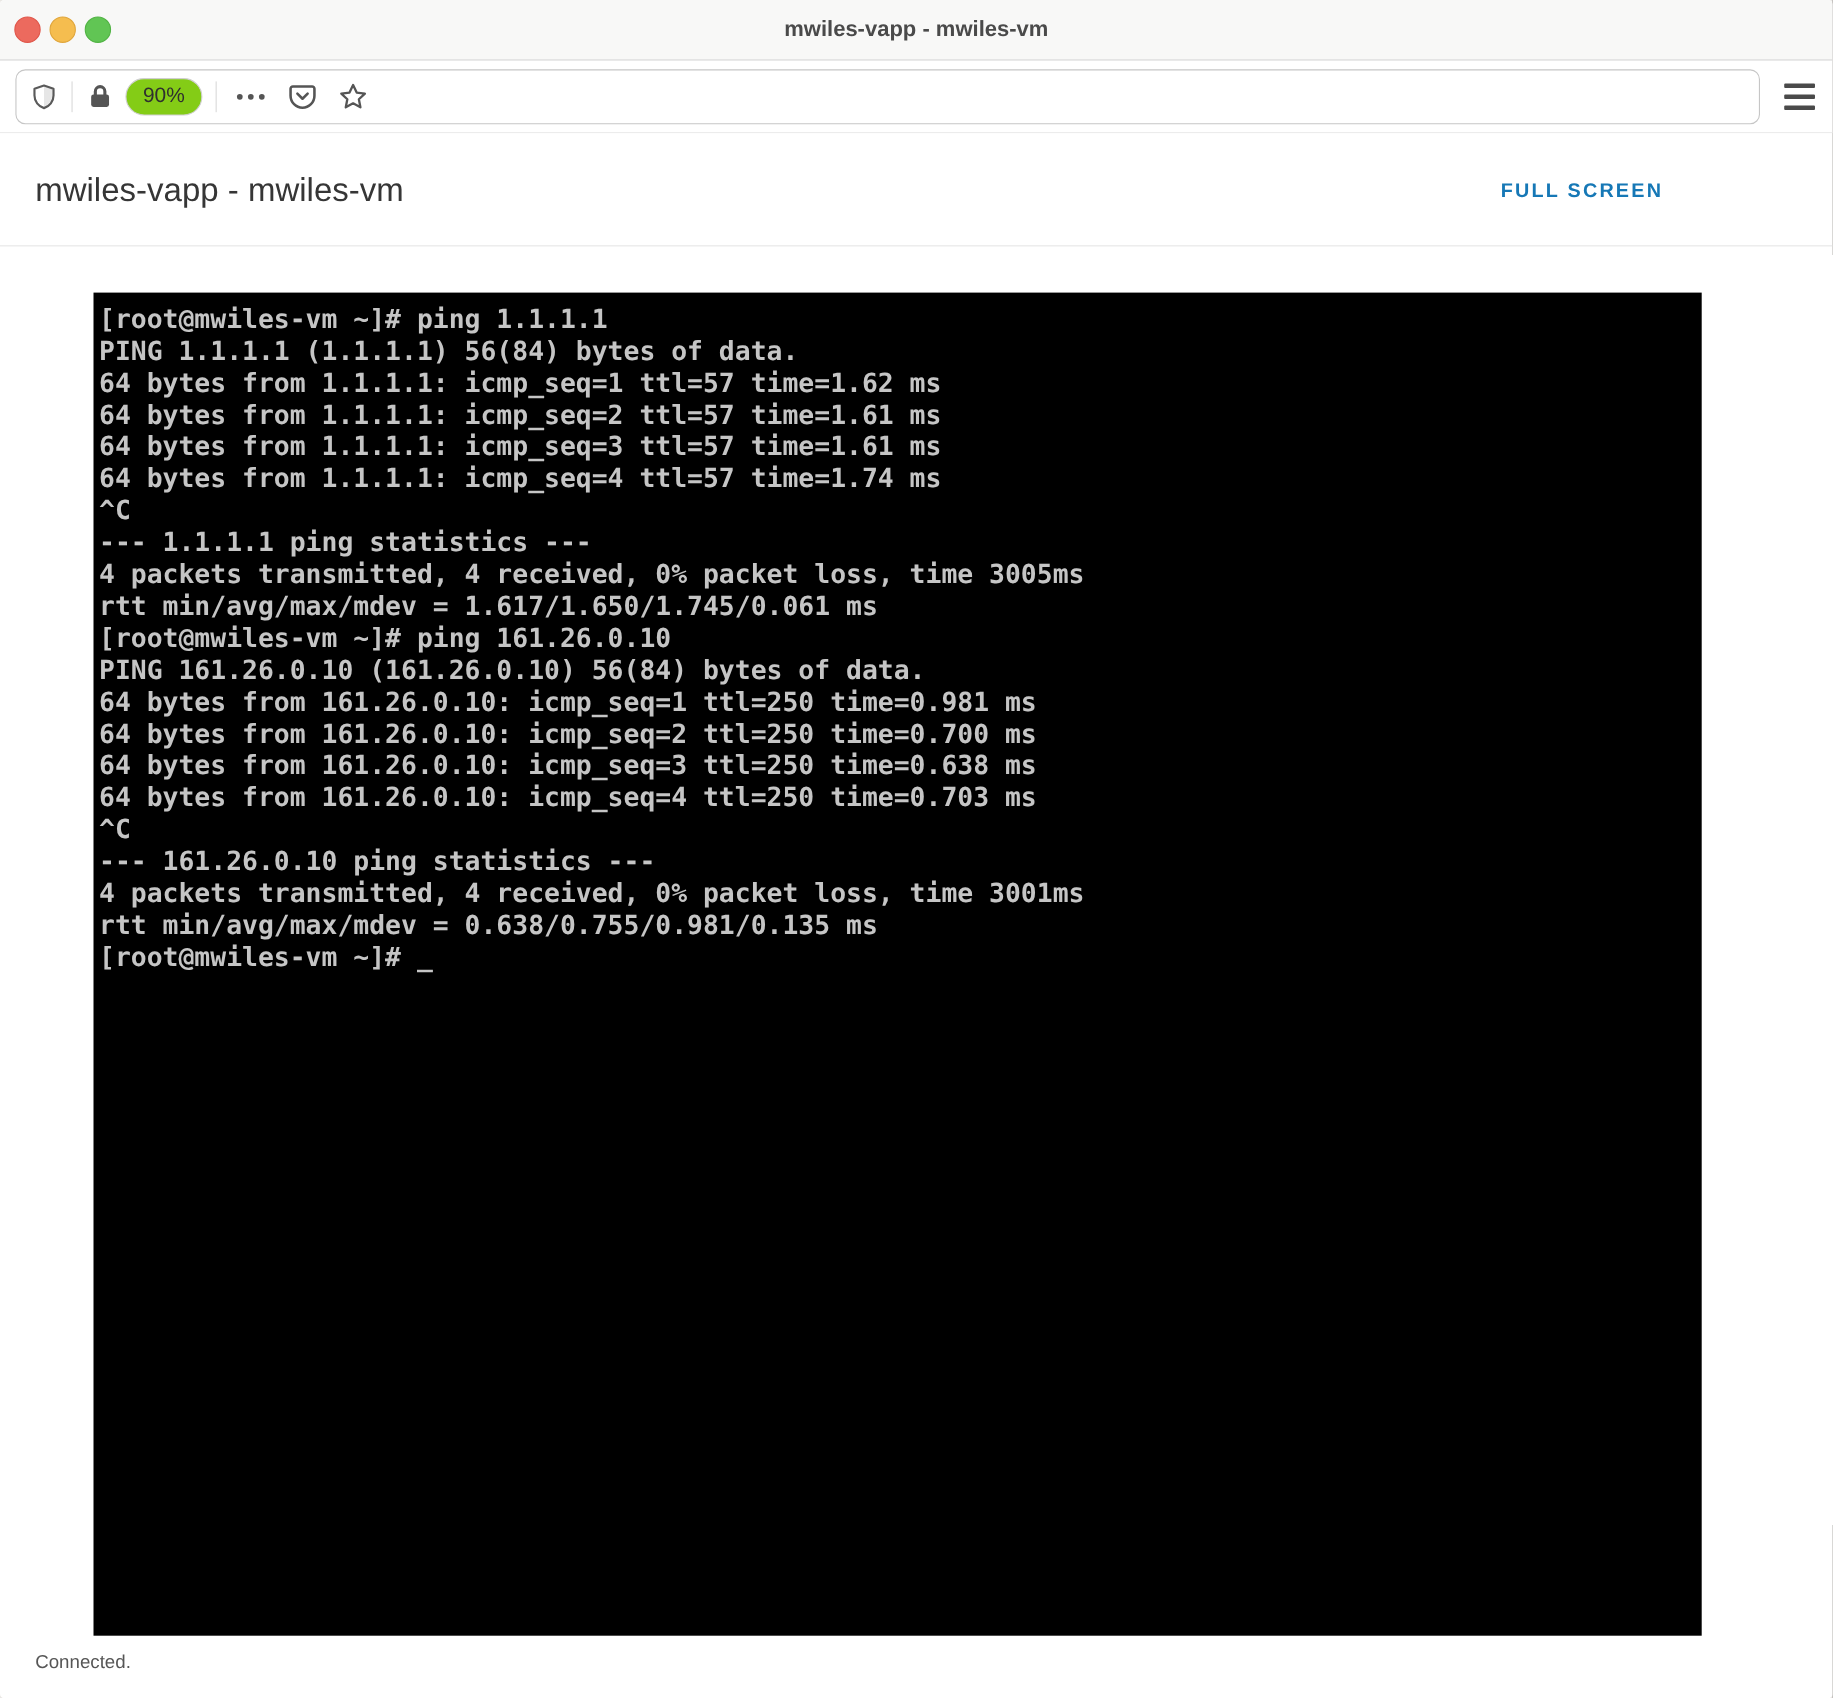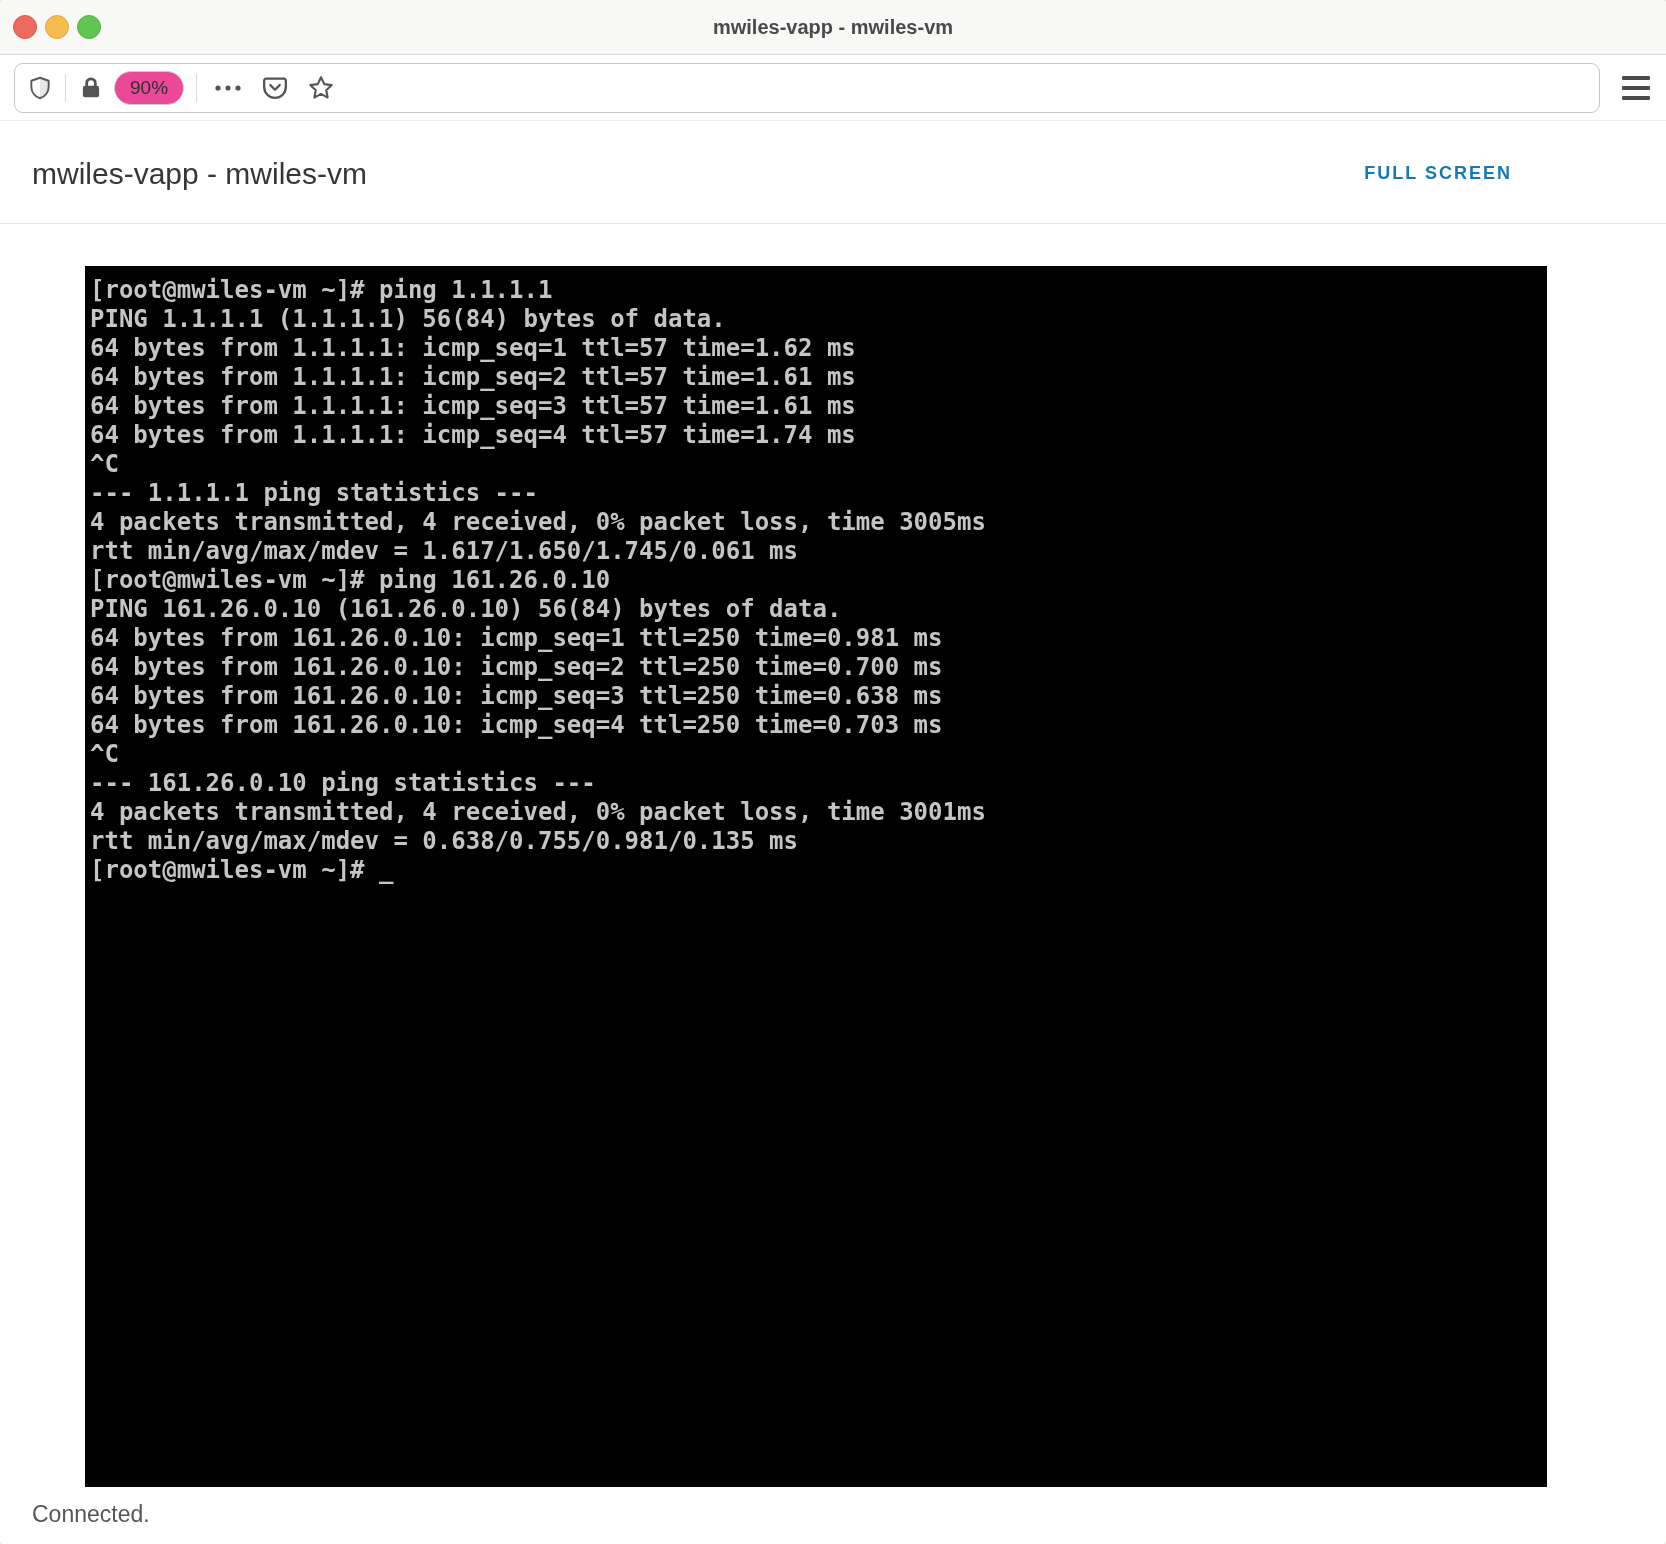--- a/index.html
+++ b/index.html
@@ -58,21 +58,21 @@
     mask-image: linear-gradient(to right, #000 93%, transparent 99%);
   }
   .url-text .domain { color: #1d1d1d; }
   .zoom-pill {
     flex: 0 0 auto;
     margin-left: 10px;
     height: 34px;
     padding: 0 15px;
     border: 1px solid #cfcfcf;
     border-radius: 17px;
-    background: #ec4899;
+    background: #84cc16;
     display: flex; align-items: center;
     font-size: 19px; color: #2f2f2f;
   }
   .urlbar-actions { display: flex; align-items: center; gap: 18px; margin-left: 4px; flex: 0 0 auto; }
   .hamburger { margin-left: 22px; display: flex; flex-direction: column; gap: 6px; cursor: pointer; }
   .hamburger span { display: block; width: 28px; height: 4px; background: #4a4a4a; border-radius: 1px; }
 
   
   .page-header {
     display: flex; align-items: flex-start; justify-content: space-between;
@@ -111,21 +111,21 @@
   .terminal pre {
     margin: 0;
     font-family: "DejaVu Sans Mono", monospace;
     font-size: 24px;
     font-weight: bold;
     line-height: 29px;
     color: #c5c5c5;
     white-space: pre;
   }
 
-  .status-text { margin: 14px 0 0 32px; font-size: 23px; color: #565656; }
+  .status-text { margin: 14px 0 0 32px; font-size: 17px; color: #565656; }
 </style>
 </head>
 <body>
 
 <div class="window">
 
   <div class="titlebar">
     <div class="traffic">
       <div class="light red"></div>
       <div class="light yellow"></div>

